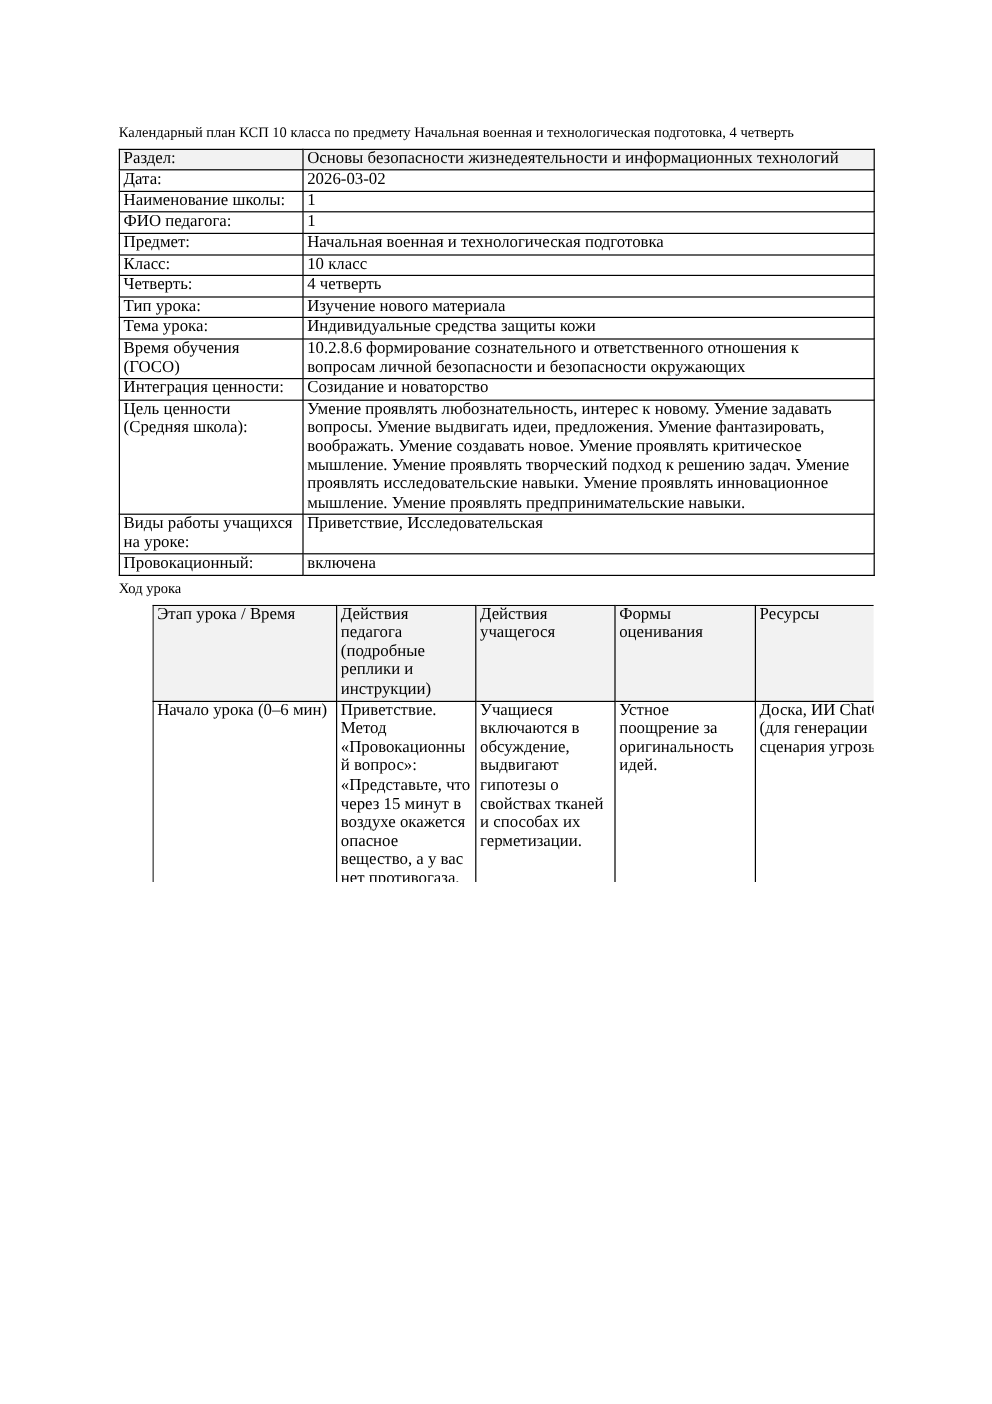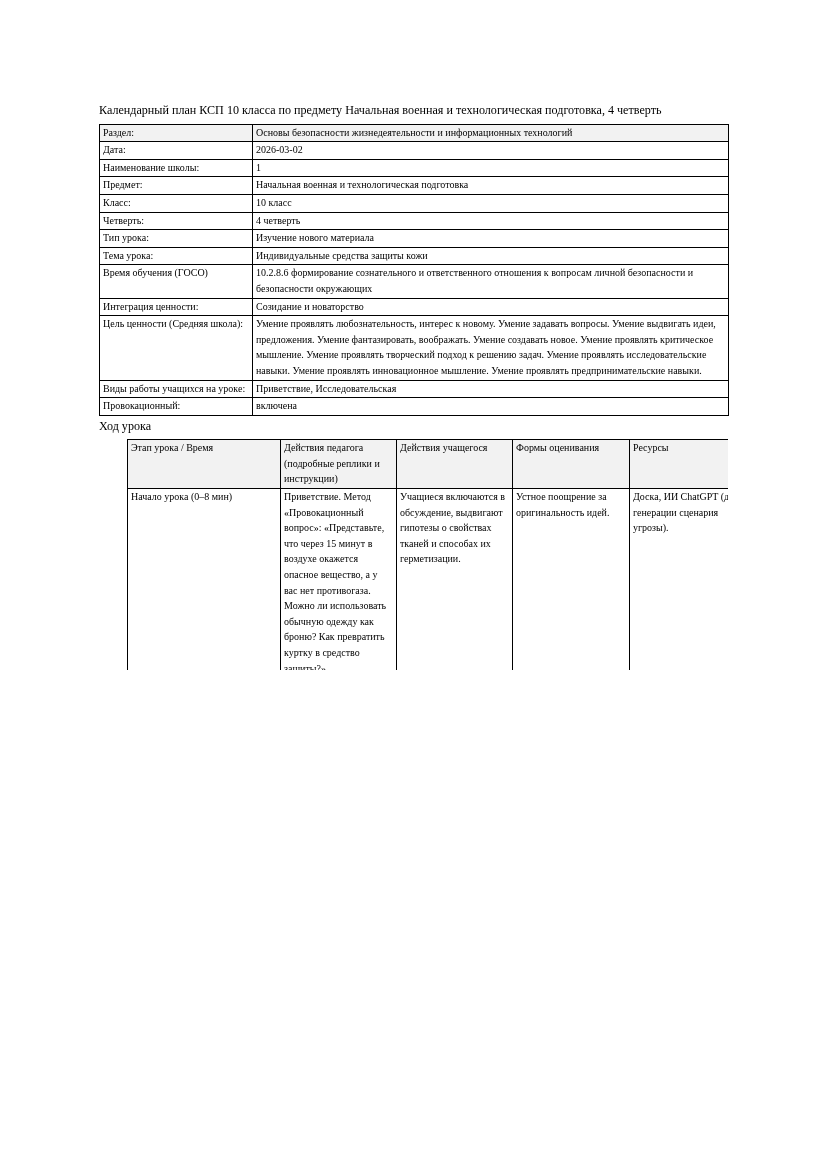--- a/index.html
+++ b/index.html
@@ -37,21 +37,21 @@
   .section-label {
     font-size: 12.1px;
     line-height: 15.6px;
     margin: 3px 0 5px 0;
   }
 
   table.doc-table {
     border-collapse: collapse;
     width: 629px;
     table-layout: fixed;
-    font-size: 10px;
+    font-size: 14px;
     line-height: 15.6px;
   }
   table.doc-table td,
   table.doc-table th {
     border: 1px solid #000000;
     padding: 0px 3px 1px 3px;
     vertical-align: top;
     text-align: left;
     font-weight: normal;
     word-wrap: break-word;
@@ -98,20 +98,24 @@
         <tr class="shaded">
           <td>Раздел:</td>
           <td>Основы безопасности жизнедеятельности и информационных технологий</td>
         </tr>
         <tr>
           <td>Дата:</td>
           <td>2026-03-02</td>
         </tr>
         <tr>
           <td>Наименование школы:</td>
+          <td>1</td>
+        </tr>
+        <tr>
+          <td>ФИО педагога:</td>
           <td>1</td>
         </tr>
         <tr>
           <td>Предмет:</td>
           <td>Начальная военная и технологическая подготовка</td>
         </tr>
         <tr>
           <td>Класс:</td>
           <td>10 класс</td>
         </tr>
@@ -166,21 +170,21 @@
           <tr>
             <td>Этап урока / Время</td>
             <td>Действия педагога (подробные реплики и инструкции)</td>
             <td>Действия учащегося</td>
             <td>Формы оценивания</td>
             <td>Ресурсы</td>
           </tr>
         </thead>
         <tbody>
           <tr>
-            <td>Начало урока (0–8 мин)</td>
+            <td>Начало урока (0–6 мин)</td>
             <td>Приветствие. Метод «Провокационный вопрос»: «Представьте, что через 15 минут в воздухе окажется опасное вещество, а у вас нет противогаза. Можно ли использовать обычную одежду как броню? Как превратить куртку в средство защиты?»</td>
             <td>Учащиеся включаются в обсуждение, выдвигают гипотезы о свойствах тканей и способах их герметизации.</td>
             <td>Устное поощрение за оригинальность идей.</td>
             <td>Доска, ИИ ChatGPT (для генерации сценария угрозы).</td>
           </tr>
 
         </tbody>
       </table>
     </div>
 

